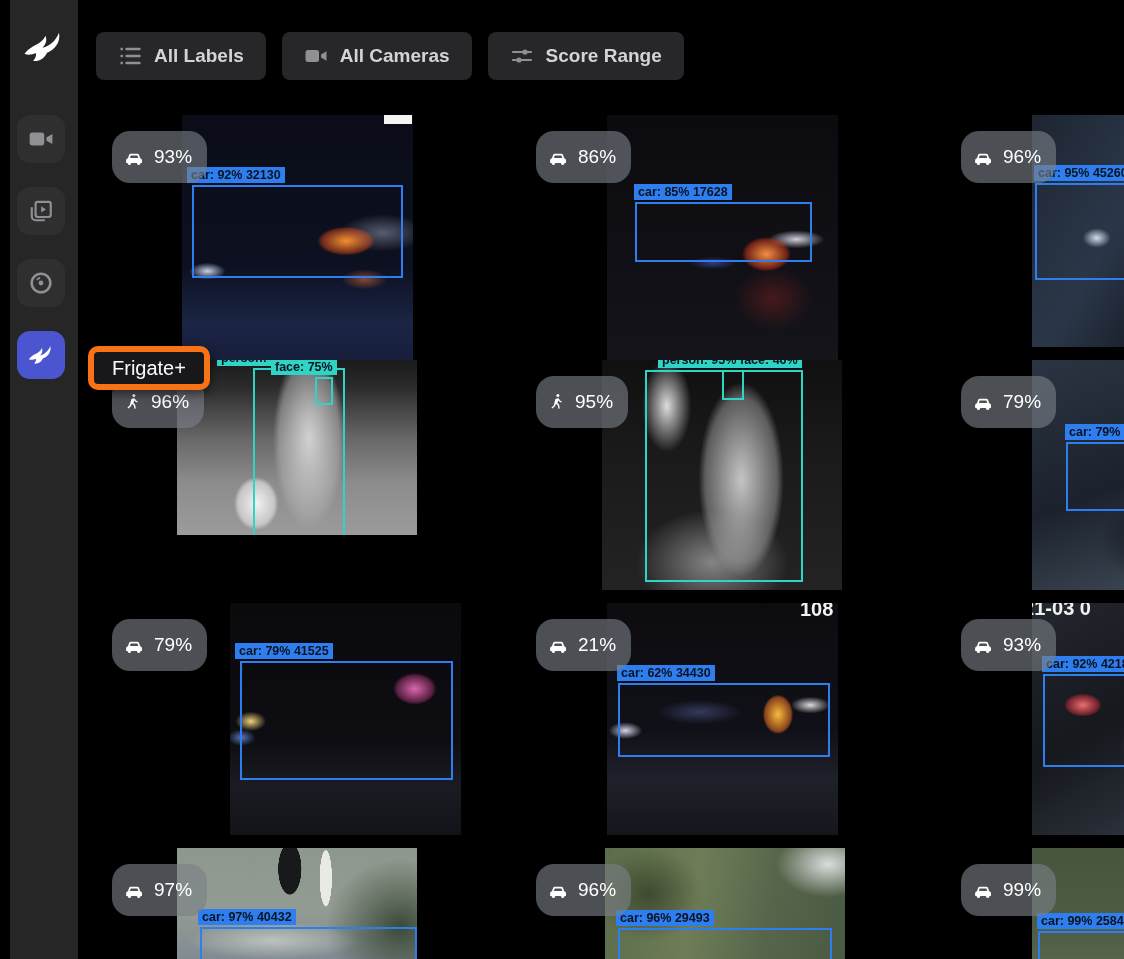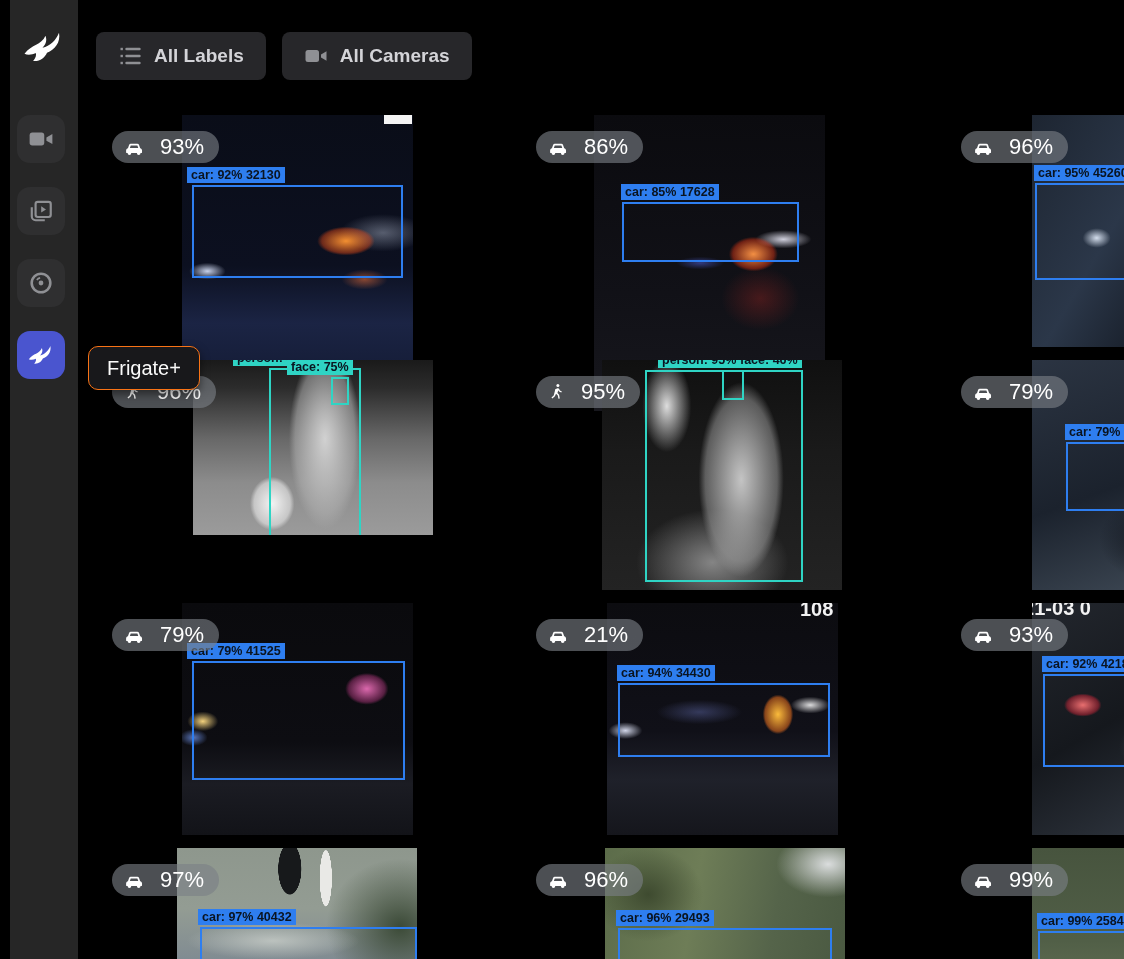--- a/index.html
+++ b/index.html
@@ -11,38 +11,38 @@
     background:#262626; border-right:2px solid #000; }
   .sidebar .edge { position:absolute; left:0; top:0; width:10px; height:959px; background:#000; }
   .logo { position:absolute; left:20px; top:22px; width:48px; height:50px; color:#fff; }
   .navbtn { position:absolute; left:17px; width:48px; height:48px; border-radius:13px;
     background:#2f2f30; display:flex; align-items:center; justify-content:center;
     color:#8f9094; cursor:pointer; }
   .navbtn.active { background:#4a55cf; color:#fff; }
 
   
   .tooltip { position:absolute; left:88px; top:346px; height:44px; padding:0 18px;
-    background:#18181b; border:1px solid #f97316; border-radius:10px;
+    background:#18181b; border:6px solid #f97316; border-radius:10px;
     color:#fafafa; font-size:20px; display:flex; align-items:center; z-index:60;
     box-shadow:0 4px 10px rgba(0,0,0,.5); }
 
   
   .topbar { position:absolute; left:96px; top:32px; display:flex; gap:16px; }
   .filterbtn { height:48px; padding:0 22px; background:#27272a; border:none; border-radius:8px;
     display:flex; align-items:center; gap:12px; color:#d4d4d8; font-size:19px; font-weight:700;
     font-family:"Liberation Sans", sans-serif; cursor:pointer; }
   .filterbtn .ficon { color:#8f9094; display:flex; }
 
   
   .grid { position:absolute; left:0; top:0; width:1124px; height:959px; }
   .cell { position:absolute; width:424px; height:232px; cursor:pointer; }
   .thumb { position:absolute; top:0; overflow:hidden; background:#0b0d12; }
-  .badge { position:absolute; left:16px; top:16px; height:32px; border-radius:18px;
+  .badge { position:absolute; left:16px; top:16px; height:52px; border-radius:18px;
     padding:0 15px 0 12px; background:rgba(122,128,134,.62); display:flex; align-items:center;
-    gap:15px; color:#fff; font-size:22px; z-index:20; }
+    gap:9px; color:#fff; font-size:19px; z-index:20; }
   .badge svg { display:block; }
   .bbox { position:absolute; border:2px solid; }
   .blabel { position:absolute; height:16px; line-height:16px; padding:0 4px; font-size:12.5px;
     font-weight:700; color:#0a1420; white-space:nowrap; }
   .ovtext { position:absolute; color:#f2f2f2; font-weight:700; font-size:20px; white-space:nowrap; }
   .wblock { position:absolute; background:#f4f4f4; }
 
   
   .s1 { background:
     radial-gradient(40px 20px at 71% 46%, rgba(255,150,50,.95), rgba(255,80,20,.4) 60%, transparent 72%),
@@ -70,21 +70,21 @@
     radial-gradient(95px 66px at 46% 88%, rgba(150,150,150,.85), transparent 80%),
     linear-gradient(#101010 0%, #1a1a1a 40%, #232323 100%); }
   .s6 { background:
     radial-gradient(40px 26px at 64% 42%, rgba(255,255,255,.95), rgba(160,200,255,.5) 55%, transparent 74%),
     radial-gradient(66px 52px at 52% 78%, rgba(18,22,30,.95), transparent 80%),
     linear-gradient(160deg, #2b3442 0%, #1b222d 50%, #3a4450 85%, #2f3845 100%); }
   .s7 { background:
     radial-gradient(30px 22px at 80% 37%, rgba(255,120,200,.85), rgba(200,60,140,.4) 60%, transparent 72%),
     radial-gradient(22px 14px at 9% 51%, rgba(255,220,130,.95), transparent 70%),
     radial-gradient(20px 12px at 5% 58%, rgba(120,160,255,.7), transparent 70%),
-    linear-gradient(#0a0a0d 0%, #0d0d12 60%, #1b1c23 78%, #121318 100%); }
+    linear-gradient(#0a0a0d 0%, #0d0d12 60%, #1b1c23 78%, #121318 100%); margin-left: 48px; }
   .s8 { background:
     radial-gradient(20px 26px at 74% 48%, rgba(255,190,60,.98), rgba(255,120,30,.5) 65%, transparent 76%),
     radial-gradient(28px 12px at 88% 44%, rgba(255,255,255,.85), transparent 70%),
     radial-gradient(24px 12px at 8% 55%, rgba(230,235,255,.9), transparent 70%),
     radial-gradient(56px 16px at 40% 47%, rgba(90,100,160,.5), transparent 76%),
     linear-gradient(#0c0c10 0%, #101018 55%, #1f212a 76%, #15161c 100%); }
   .s9 { background:
     radial-gradient(26px 16px at 22% 44%, rgba(255,120,120,.9), rgba(220,40,60,.45) 60%, transparent 72%),
     radial-gradient(74px 42px at 62% 62%, rgba(130,140,155,.45), transparent 76%),
     linear-gradient(150deg, #23272e 0%, #15181d 45%, #2c323b 80%, #1d2228 100%); }
@@ -118,21 +118,21 @@
         <div class="wblock" style="left: 202px; top: 0px; width: 28px; height: 9px;"></div>
       </div>
       <div class="badge">
         <svg viewBox="0 0 24 24" width="21" height="21" fill="#fff">
           <path d="M4.5 12.8l1.3-3.7A2.1 2.1 0 0 1 7.8 7.7h7.4a2.1 2.1 0 0 1 2 1.4l1.3 3.7c1.2.3 2.1 1.3 2.1 2.6v2a1 1 0 0 1-1 1h-.7a2.1 2.1 0 0 1-4.2 0H8.3a2.1 2.1 0 0 1-4.2 0h-.7a1 1 0 0 1-1-1v-2c0-1.3.9-2.3 2.1-2.6zm2.2-.3h9.6l-1-2.9H7.7z"></path>
         </svg>
         <span>93%</span>
       </div>
     </div>
     <div class="cell" style="left: 520px; top: 115px;">
-      <div class="thumb s2" style="left: 74px; width: 231px; height: 296px;">
+      <div class="thumb s2" style="left: 87px; width: 231px; height: 296px;">
         <div class="bbox" style="left: 28px; top: 87px; width: 177px; height: 60px; border-color: rgb(46, 126, 240);"></div>
         <div class="blabel" style="left: 27px; top: 69px; background: rgb(46, 126, 240);">car: 85% 17628</div>
       </div>
       <div class="badge">
         <svg viewBox="0 0 24 24" width="21" height="21" fill="#fff">
           <path d="M4.5 12.8l1.3-3.7A2.1 2.1 0 0 1 7.8 7.7h7.4a2.1 2.1 0 0 1 2 1.4l1.3 3.7c1.2.3 2.1 1.3 2.1 2.6v2a1 1 0 0 1-1 1h-.7a2.1 2.1 0 0 1-4.2 0H8.3a2.1 2.1 0 0 1-4.2 0h-.7a1 1 0 0 1-1-1v-2c0-1.3.9-2.3 2.1-2.6zm2.2-.3h9.6l-1-2.9H7.7z"></path>
         </svg>
         <span>86%</span>
       </div>
     </div>
@@ -142,21 +142,21 @@
         <div class="blabel" style="left: 2px; top: 50px; background: rgb(46, 126, 240);">car: 95% 45260</div>
       </div>
       <div class="badge">
         <svg viewBox="0 0 24 24" width="21" height="21" fill="#fff">
           <path d="M4.5 12.8l1.3-3.7A2.1 2.1 0 0 1 7.8 7.7h7.4a2.1 2.1 0 0 1 2 1.4l1.3 3.7c1.2.3 2.1 1.3 2.1 2.6v2a1 1 0 0 1-1 1h-.7a2.1 2.1 0 0 1-4.2 0H8.3a2.1 2.1 0 0 1-4.2 0h-.7a1 1 0 0 1-1-1v-2c0-1.3.9-2.3 2.1-2.6zm2.2-.3h9.6l-1-2.9H7.7z"></path>
         </svg>
         <span>96%</span>
       </div>
     </div>
     <div class="cell" style="left: 96px; top: 360px;">
-      <div class="thumb s4" style="left: 81px; width: 240px; height: 175px; margin-left: 16px;">
+      <div class="thumb s4" style="left: 81px; width: 240px; height: 175px;">
         <div class="bbox" style="left: 76px; top: 8px; width: 92px; height: 214px; border-color: rgb(47, 212, 196);"></div>
         <div class="blabel" style="left: 40px; top: -10px; background: rgb(47, 212, 196);">person: 96%</div>
         <div class="bbox" style="left: 138px; top: 17px; width: 18px; height: 28px; border-color: rgb(47, 212, 196);"></div>
         <div class="blabel" style="left: 94px; top: -1px; background: rgb(47, 212, 196);">face: 75%</div>
       </div>
       <div class="badge">
         <svg viewBox="0 0 24 24" width="18" height="18" fill="#fff">
           <circle cx="13.2" cy="3.4" r="2"></circle>
           <path d="M9.6 8.3l3.2-1.3c.7-.3 1.5 0 1.9.7l1.2 2.2 2.6 1.3-.8 1.6-3-1.5-1-1.7-1.1 3.8 2.2 2.3.9 5-1.8.3-.8-4.4-2.4-2.3-1.5 3.2-3.4 3.1-1.2-1.3 3-2.8 1.6-5.7z"></path>
         </svg>
@@ -198,21 +198,21 @@
       <div class="badge">
         <svg viewBox="0 0 24 24" width="21" height="21" fill="#fff">
           <path d="M4.5 12.8l1.3-3.7A2.1 2.1 0 0 1 7.8 7.7h7.4a2.1 2.1 0 0 1 2 1.4l1.3 3.7c1.2.3 2.1 1.3 2.1 2.6v2a1 1 0 0 1-1 1h-.7a2.1 2.1 0 0 1-4.2 0H8.3a2.1 2.1 0 0 1-4.2 0h-.7a1 1 0 0 1-1-1v-2c0-1.3.9-2.3 2.1-2.6zm2.2-.3h9.6l-1-2.9H7.7z"></path>
         </svg>
         <span>79%</span>
       </div>
     </div>
     <div class="cell" style="left: 520px; top: 603px;">
       <div class="thumb s8" style="left: 87px; width: 231px; height: 232px;">
         <div class="bbox" style="left: 11px; top: 80px; width: 212px; height: 74px; border-color: rgb(46, 126, 240);"></div>
-        <div class="blabel" style="left: 10px; top: 62px; background: rgb(46, 126, 240);">car: 94% 34430</div>
+        <div class="blabel" style="left: 10px; top: 62px; background: rgb(46, 126, 240);">car: 62% 34430</div>
         <div class="ovtext" style="left: 193px; top: -5px;">108</div>
       </div>
       <div class="badge">
         <svg viewBox="0 0 24 24" width="21" height="21" fill="#fff">
           <path d="M4.5 12.8l1.3-3.7A2.1 2.1 0 0 1 7.8 7.7h7.4a2.1 2.1 0 0 1 2 1.4l1.3 3.7c1.2.3 2.1 1.3 2.1 2.6v2a1 1 0 0 1-1 1h-.7a2.1 2.1 0 0 1-4.2 0H8.3a2.1 2.1 0 0 1-4.2 0h-.7a1 1 0 0 1-1-1v-2c0-1.3.9-2.3 2.1-2.6zm2.2-.3h9.6l-1-2.9H7.7z"></path>
         </svg>
         <span>21%</span>
       </div>
     </div>
     <div class="cell" style="left: 945px; top: 603px;">
@@ -318,13 +318,23 @@
   </button>
   <button class="filterbtn">
     <span class="ficon">
       <svg viewBox="0 0 24 24" width="24" height="24" fill="currentColor">
         <rect x="1.5" y="6" width="13.5" height="12" rx="2.5"></rect>
           <path d="M17 10.5l5.5-3.2v9.4L17 13.5z"></path>
       </svg>
     </span>
     <span>All Cameras</span>
   </button>
+  <button class="filterbtn">
+    <span class="ficon">
+      <svg viewBox="0 0 24 24" width="24" height="24" fill="none" stroke="currentColor" stroke-width="2.2" stroke-linecap="round">
+        <path d="M3 8h18M3 16h18"></path>
+        <circle cx="15" cy="8" r="2.6" fill="currentColor" stroke="none"></circle>
+        <circle cx="9" cy="16" r="2.6" fill="currentColor" stroke="none"></circle>
+      </svg>
+    </span>
+    <span>Score Range</span>
+  </button>
 </div>
 
 </body></html>

